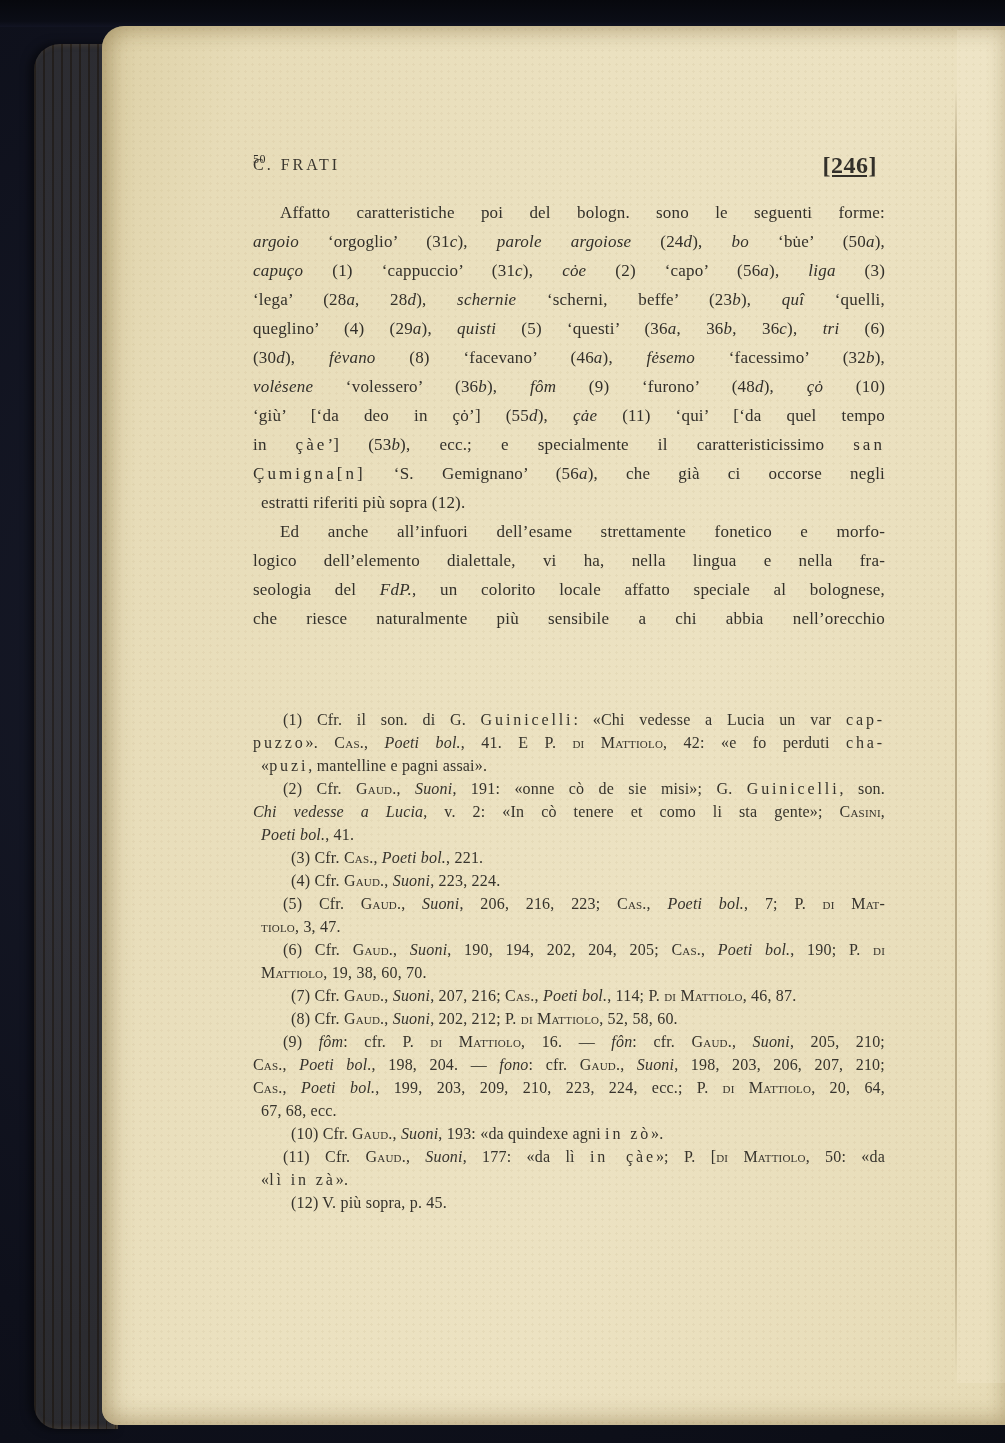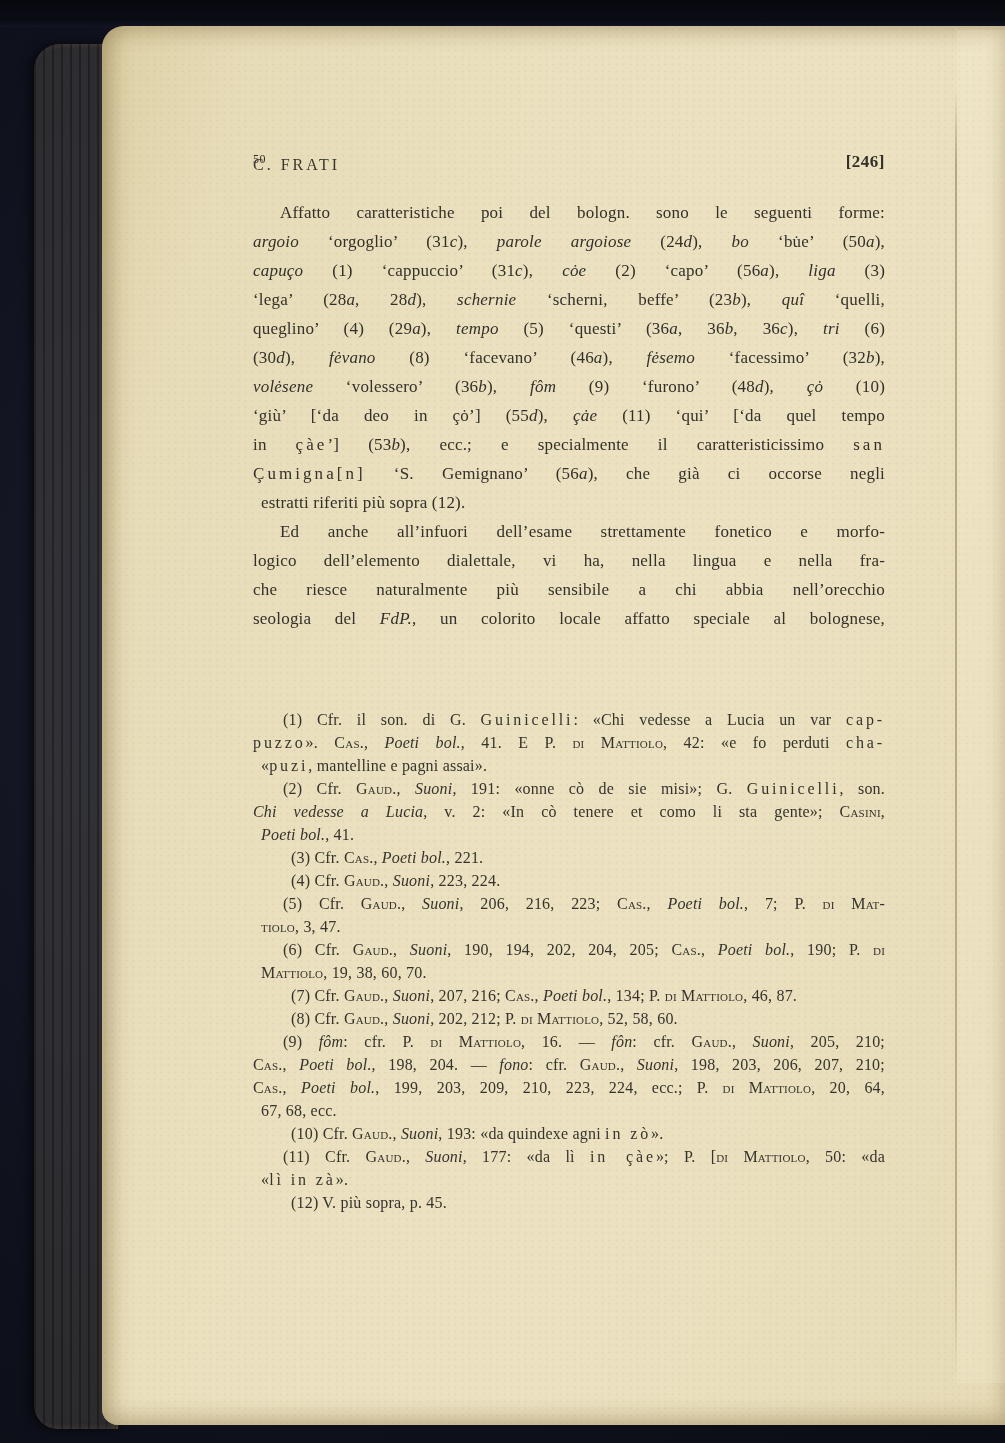--- a/index.html
+++ b/index.html
@@ -34,21 +34,21 @@
   .crease{position:absolute;left:955px;top:88px;width:2px;height:1288px;
     background:linear-gradient(180deg, rgba(115,92,52,.0) 0%, rgba(115,92,52,.45) 6%, rgba(115,92,52,.40) 90%, rgba(115,92,52,0) 100%);}
   .crease-light{position:absolute;left:957px;top:30px;right:0;bottom:60px;
     background:rgba(255,250,230,.16);}
   
   .header-row{position:absolute;left:253px;top:152px;width:632px;height:26px;
     color:#33302a;}
   .hdr-pagenum{position:absolute;left:0;top:0;font-size:12px;letter-spacing:.5px;}
   .hdr-title{position:absolute;left:0;right:0;top:4px;text-align:left;
     font-size:16px;letter-spacing:3px;color:#3a362e;}
-  .hdr-issue{position:absolute;right:0;top:0;font-size:17px;font-weight:bold;letter-spacing:.5px;}
+  .hdr-issue{position:absolute;right:8px;top:0;font-size:24px;font-weight:bold;letter-spacing:.5px;text-decoration:underline;}
   .main-text{position:absolute;left:253px;top:198px;width:632px;color:#33302a;}
   .footnotes{position:absolute;left:253px;top:708px;width:632px;color:#36332c;}
   .line{text-align:justify;text-align-last:justify;overflow:hidden;letter-spacing:.2px;}
   .line.last{text-align-last:left;margin-left:8px;}
   .main-text .line{height:29px;line-height:29px;font-size:17px;}
   .main-text .line.first{text-indent:27px;}
   .footnotes .line{height:23px;line-height:23px;font-size:16px;}
   .footnotes .line.first{text-indent:30px;}
   .seg-i{font-style:italic;}
   .seg-sc{font-variant:small-caps;}
@@ -71,33 +71,33 @@
     <span class="hdr-title">C. FRATI</span>
     <span class="hdr-issue">[246]</span>
   </div>
 
   <div class="main-text" id="main-text">
       <div class="para">
         <div class="line first"><span>Affatto caratteristiche poi del bologn. sono le seguenti forme:</span></div>
         <div class="line"><span class="seg-i">argoio</span><span> ‘orgoglio’ (31</span><span class="seg-i">c</span><span>), </span><span class="seg-i">parole argoiose</span><span> (24</span><span class="seg-i">d</span><span>), </span><span class="seg-i">bo</span><span> ‘bu̇e’ (50</span><span class="seg-i">a</span><span>),</span></div>
         <div class="line"><span class="seg-i">capuço</span><span> (1) ‘cappuccio’ (31</span><span class="seg-i">c</span><span>), </span><span class="seg-i">cȯe</span><span> (2) ‘capo’ (56</span><span class="seg-i">a</span><span>), </span><span class="seg-i">liga</span><span> (3)</span></div>
         <div class="line"><span>‘lega’ (28</span><span class="seg-i">a</span><span>, 28</span><span class="seg-i">d</span><span>), </span><span class="seg-i">schernie</span><span> ‘scherni, beffe’ (23</span><span class="seg-i">b</span><span>), </span><span class="seg-i">quî</span><span> ‘quelli,</span></div>
-        <div class="line"><span>queglino’ (4) (29</span><span class="seg-i">a</span><span>), </span><span class="seg-i">tempo</span><span> (5) ‘questi’ (36</span><span class="seg-i">a</span><span>, 36</span><span class="seg-i">b</span><span>, 36</span><span class="seg-i">c</span><span>), </span><span class="seg-i">tri</span><span> (6)</span></div>
+        <div class="line"><span>queglino’ (4) (29</span><span class="seg-i">a</span><span>), </span><span class="seg-i">quisti</span><span> (5) ‘questi’ (36</span><span class="seg-i">a</span><span>, 36</span><span class="seg-i">b</span><span>, 36</span><span class="seg-i">c</span><span>), </span><span class="seg-i">tri</span><span> (6)</span></div>
         <div class="line"><span>(30</span><span class="seg-i">d</span><span>), </span><span class="seg-i">fėvano</span><span> (8) ‘facevano’ (46</span><span class="seg-i">a</span><span>), </span><span class="seg-i">fėsemo</span><span> ‘facessimo’ (32</span><span class="seg-i">b</span><span>),</span></div>
         <div class="line"><span class="seg-i">volėsene</span><span> ‘volessero’ (36</span><span class="seg-i">b</span><span>), </span><span class="seg-i">fôm</span><span> (9) ‘furono’ (48</span><span class="seg-i">d</span><span>), </span><span class="seg-i">çȯ</span><span> (10)</span></div>
         <div class="line"><span>‘giù’ [‘da deo in çȯ’] (55</span><span class="seg-i">d</span><span>), </span><span class="seg-i">çȧe</span><span> (11) ‘qui’ [‘da quel tempo</span></div>
         <div class="line"><span>in </span><span class="seg-sp">çàe</span><span>’] (53</span><span class="seg-i">b</span><span>), ecc.; e specialmente il caratteristicissimo </span><span class="seg-sp">san</span></div>
         <div class="line"><span class="seg-sp">Çumigna[n]</span><span> ‘S. Gemignano’ (56</span><span class="seg-i">a</span><span>), che già ci occorse negli</span></div>
         <div class="line last"><span>estratti riferiti più sopra (12).</span></div>
       </div>
       <div class="para">
         <div class="line first"><span>Ed anche all’infuori dell’esame strettamente fonetico e morfo-</span></div>
         <div class="line"><span>logico dell’elemento dialettale, vi ha, nella lingua e nella fra-</span></div>
+        <div class="line"><span>seologia del </span><span class="seg-i">FdP.</span><span>, un colorito locale affatto speciale al bolognese,</span></div>
         <div class="line"><span>che riesce naturalmente più sensibile a chi abbia nell’orecchio</span></div>
-        <div class="line"><span>seologia del </span><span class="seg-i">FdP.</span><span>, un colorito locale affatto speciale al bolognese,</span></div>
       </div>
     </div>
   <div class="footnotes" id="footnotes">
       <div class="para">
         <div class="line first"><span>(1) Cfr. il son. di G. </span><span class="seg-sp">Guinicelli</span><span>: «Chi vedesse a Lucia un var </span><span class="seg-sp">cap-</span></div>
         <div class="line"><span class="seg-sp">puzzo</span><span>». </span><span class="seg-sc">Cas.</span><span>, </span><span class="seg-i">Poeti bol.</span><span>, 41. E P. </span><span class="seg-sc">di</span><span> </span><span class="seg-sc">Mattiolo</span><span>, 42: «e fo perduti </span><span class="seg-sp">cha-</span></div>
         <div class="line last"><span>«</span><span class="seg-sp">puzi</span><span>, mantelline e pagni assai».</span></div>
       </div>
       <div class="para">
         <div class="line first"><span>(2) Cfr. </span><span class="seg-sc">Gaud.</span><span>, </span><span class="seg-i">Suoni</span><span>, 191: «onne cò de sie misi»; G. </span><span class="seg-sp">Guinicelli</span><span>, son.</span></div>
@@ -112,21 +112,21 @@
       </div>
       <div class="para">
         <div class="line first"><span>(5) Cfr. </span><span class="seg-sc">Gaud.</span><span>, </span><span class="seg-i">Suoni</span><span>, 206, 216, 223; </span><span class="seg-sc">Cas.</span><span>, </span><span class="seg-i">Poeti bol.</span><span>, 7; P. </span><span class="seg-sc">di</span><span> </span><span class="seg-sc">Mat-</span></div>
         <div class="line last"><span class="seg-sc">tiolo</span><span>, 3, 47.</span></div>
       </div>
       <div class="para">
         <div class="line first"><span>(6) Cfr. </span><span class="seg-sc">Gaud.</span><span>, </span><span class="seg-i">Suoni</span><span>, 190, 194, 202, 204, 205; </span><span class="seg-sc">Cas.</span><span>, </span><span class="seg-i">Poeti bol.</span><span>, 190; P. </span><span class="seg-sc">di</span></div>
         <div class="line last"><span class="seg-sc">Mattiolo</span><span>, 19, 38, 60, 70.</span></div>
       </div>
       <div class="para">
-        <div class="line first last"><span>(7) Cfr. </span><span class="seg-sc">Gaud.</span><span>, </span><span class="seg-i">Suoni</span><span>, 207, 216; </span><span class="seg-sc">Cas.</span><span>, </span><span class="seg-i">Poeti bol.</span><span>, 134; P. </span><span class="seg-sc">di</span><span> </span><span class="seg-sc">Mattiolo</span><span>, 46, 87.</span></div>
+        <div class="line first last"><span>(7) Cfr. </span><span class="seg-sc">Gaud.</span><span>, </span><span class="seg-i">Suoni</span><span>, 207, 216; </span><span class="seg-sc">Cas.</span><span>, </span><span class="seg-i">Poeti bol.</span><span>, 114; P. </span><span class="seg-sc">di</span><span> </span><span class="seg-sc">Mattiolo</span><span>, 46, 87.</span></div>
       </div>
       <div class="para">
         <div class="line first last"><span>(8) Cfr. </span><span class="seg-sc">Gaud.</span><span>, </span><span class="seg-i">Suoni</span><span>, 202, 212; P. </span><span class="seg-sc">di</span><span> </span><span class="seg-sc">Mattiolo</span><span>, 52, 58, 60.</span></div>
       </div>
       <div class="para">
         <div class="line first"><span>(9) </span><span class="seg-i">fôm</span><span>: cfr. P. </span><span class="seg-sc">di</span><span> </span><span class="seg-sc">Mattiolo</span><span>, 16. — </span><span class="seg-i">fôn</span><span>: cfr. </span><span class="seg-sc">Gaud.</span><span>, </span><span class="seg-i">Suoni</span><span>, 205, 210;</span></div>
         <div class="line"><span class="seg-sc">Cas.</span><span>, </span><span class="seg-i">Poeti bol.</span><span>, 198, 204. — </span><span class="seg-i">fono</span><span>: cfr. </span><span class="seg-sc">Gaud.</span><span>, </span><span class="seg-i">Suoni</span><span>, 198, 203, 206, 207, 210;</span></div>
         <div class="line"><span class="seg-sc">Cas.</span><span>, </span><span class="seg-i">Poeti bol.</span><span>, 199, 203, 209, 210, 223, 224, ecc.; P. </span><span class="seg-sc">di</span><span> </span><span class="seg-sc">Mattiolo</span><span>, 20, 64,</span></div>
         <div class="line last"><span>67, 68, ecc.</span></div>
       </div>

